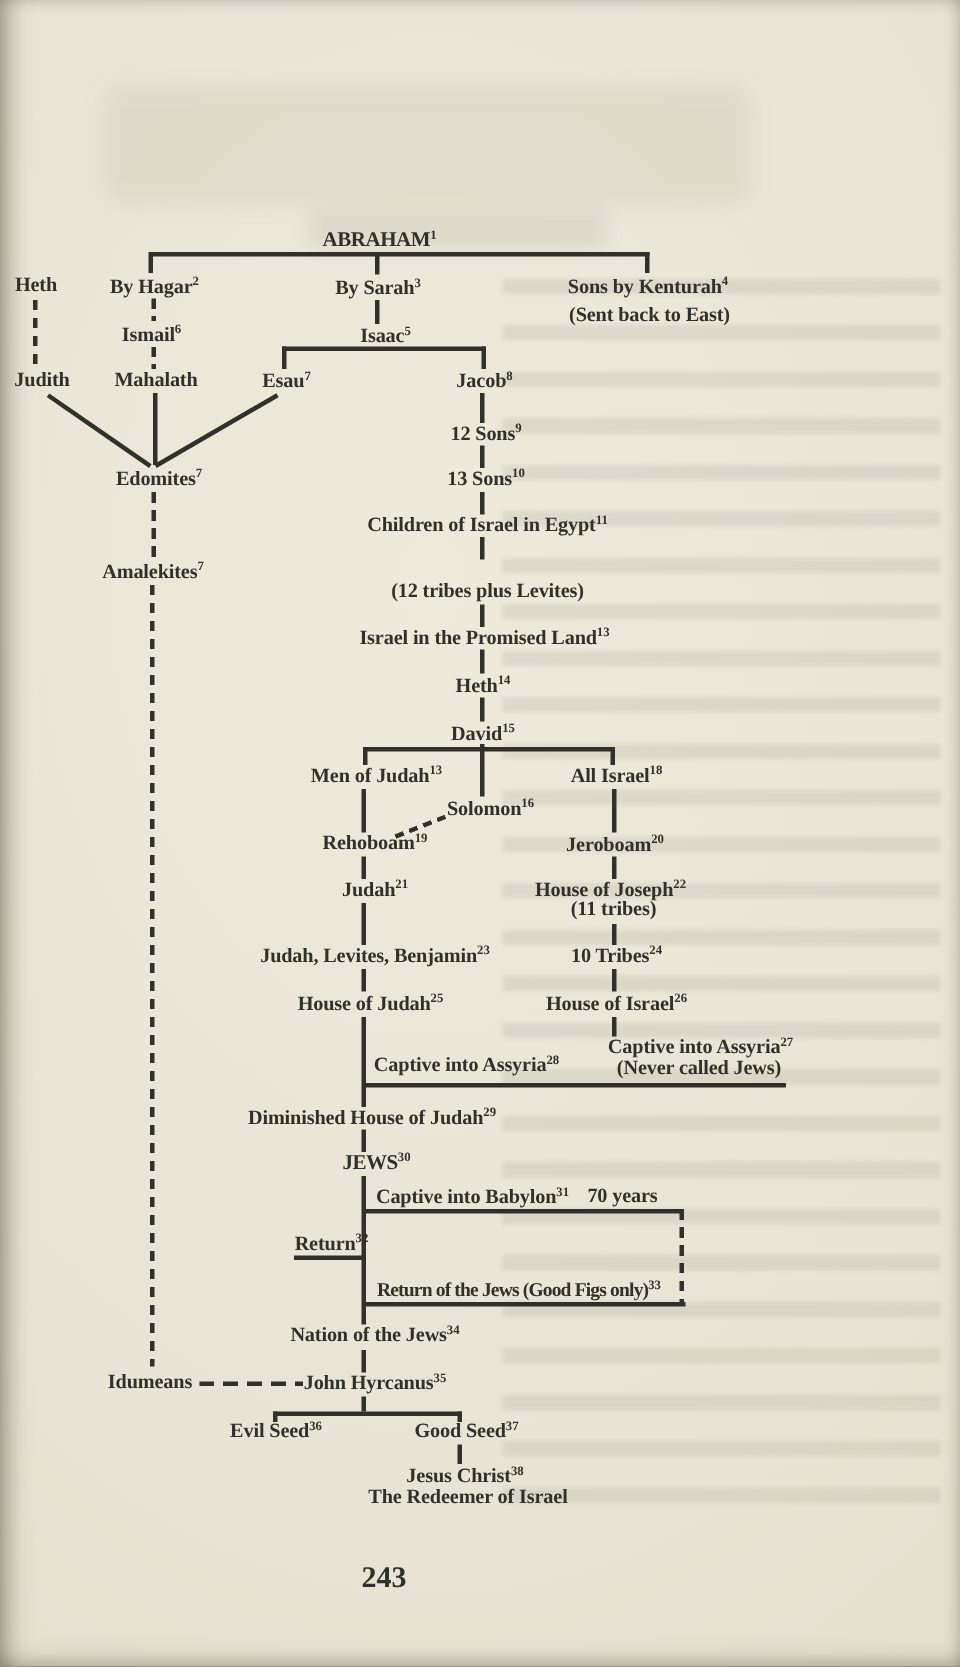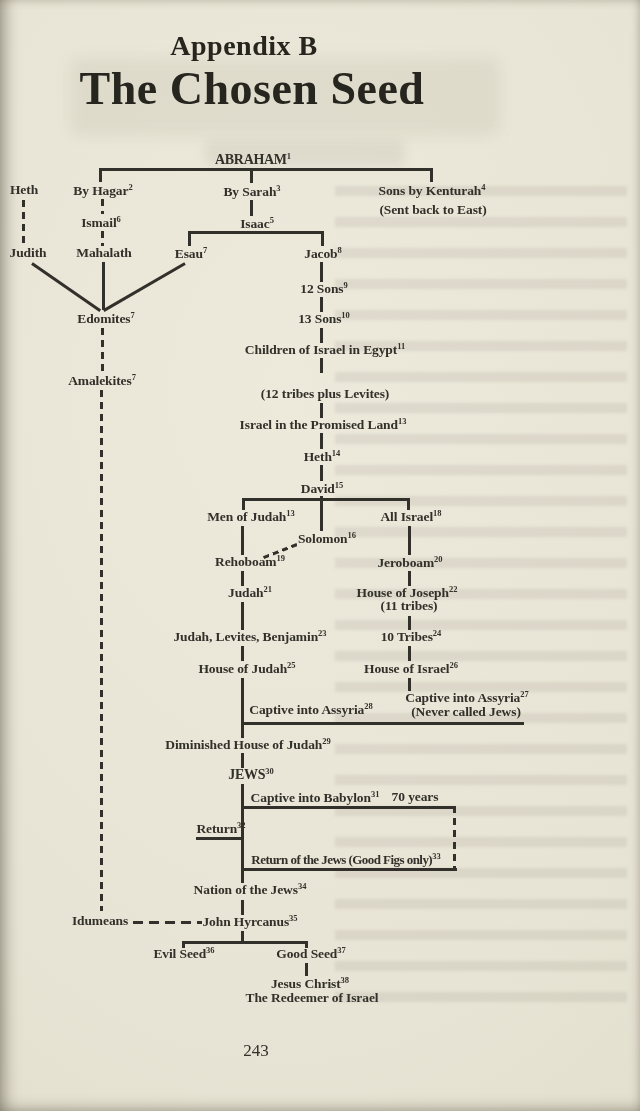--- a/index.html
+++ b/index.html
@@ -33,21 +33,21 @@
   }
   .bleed-title2{
     position:absolute;left:205px;top:140px;width:200px;height:26px;border-radius:8px;
     background:rgba(104,101,86,.09);filter:blur(5px);pointer-events:none;
   }
 
   .h2{position:absolute;transform:translateX(-50%);white-space:nowrap;
       font-weight:700;font-size:28px;letter-spacing:.5px;color:#26251e;}
   .h1{position:absolute;transform:translateX(-50%);white-space:nowrap;
       font-weight:700;font-size:46px;letter-spacing:.5px;color:#26251e;}
-  .pagenum{position:absolute;transform:translateX(-50%);font-weight:400;font-size:17px;}
+  .pagenum{position:absolute;transform:translateX(-50%);font-weight:700;font-size:20px;}
 
   .node{
     position:absolute;transform:translateX(-50%);
     white-space:nowrap;text-align:center;
     font-weight:700;font-size:13.5px;line-height:1.1;
     letter-spacing:-.1px;color:var(--ink);
   }
   .node sup{font-size:8.5px;vertical-align:5px;letter-spacing:0;}
   .caps{letter-spacing:-.3px;font-size:14px;}
   .tight{font-size:13px;letter-spacing:-.55px;}
@@ -65,22 +65,20 @@
 </style>
 </head>
 <body>
 
 <div class="page">
 
   <div class="bleed-title"></div>
   <div class="bleed-title2"></div>
   <div class="bleed-rows"></div>
 
-  <div class="h2" style="left:244px;top:30px">Appendix B</div>
-  <div class="h1" style="left:252px;top:62px">The Chosen Seed</div>
 
   <div class="ln h" style="left:100px;top:168px;width:333px"></div>
   <div class="ln v" style="left:99px;top:168px;height:14px"></div>
   <div class="ln v" style="left:250px;top:168px;height:15px"></div>
   <div class="ln v" style="left:430px;top:168px;height:14px"></div>
 
   <div class="dv" style="left:22px;top:200px;height:46px"></div>
   <div class="dv" style="left:101px;top:199px;height:15px"></div>
   <div class="dv" style="left:101px;top:231px;height:15px"></div>
   <div class="ln v" style="left:250px;top:200px;height:16px"></div>

